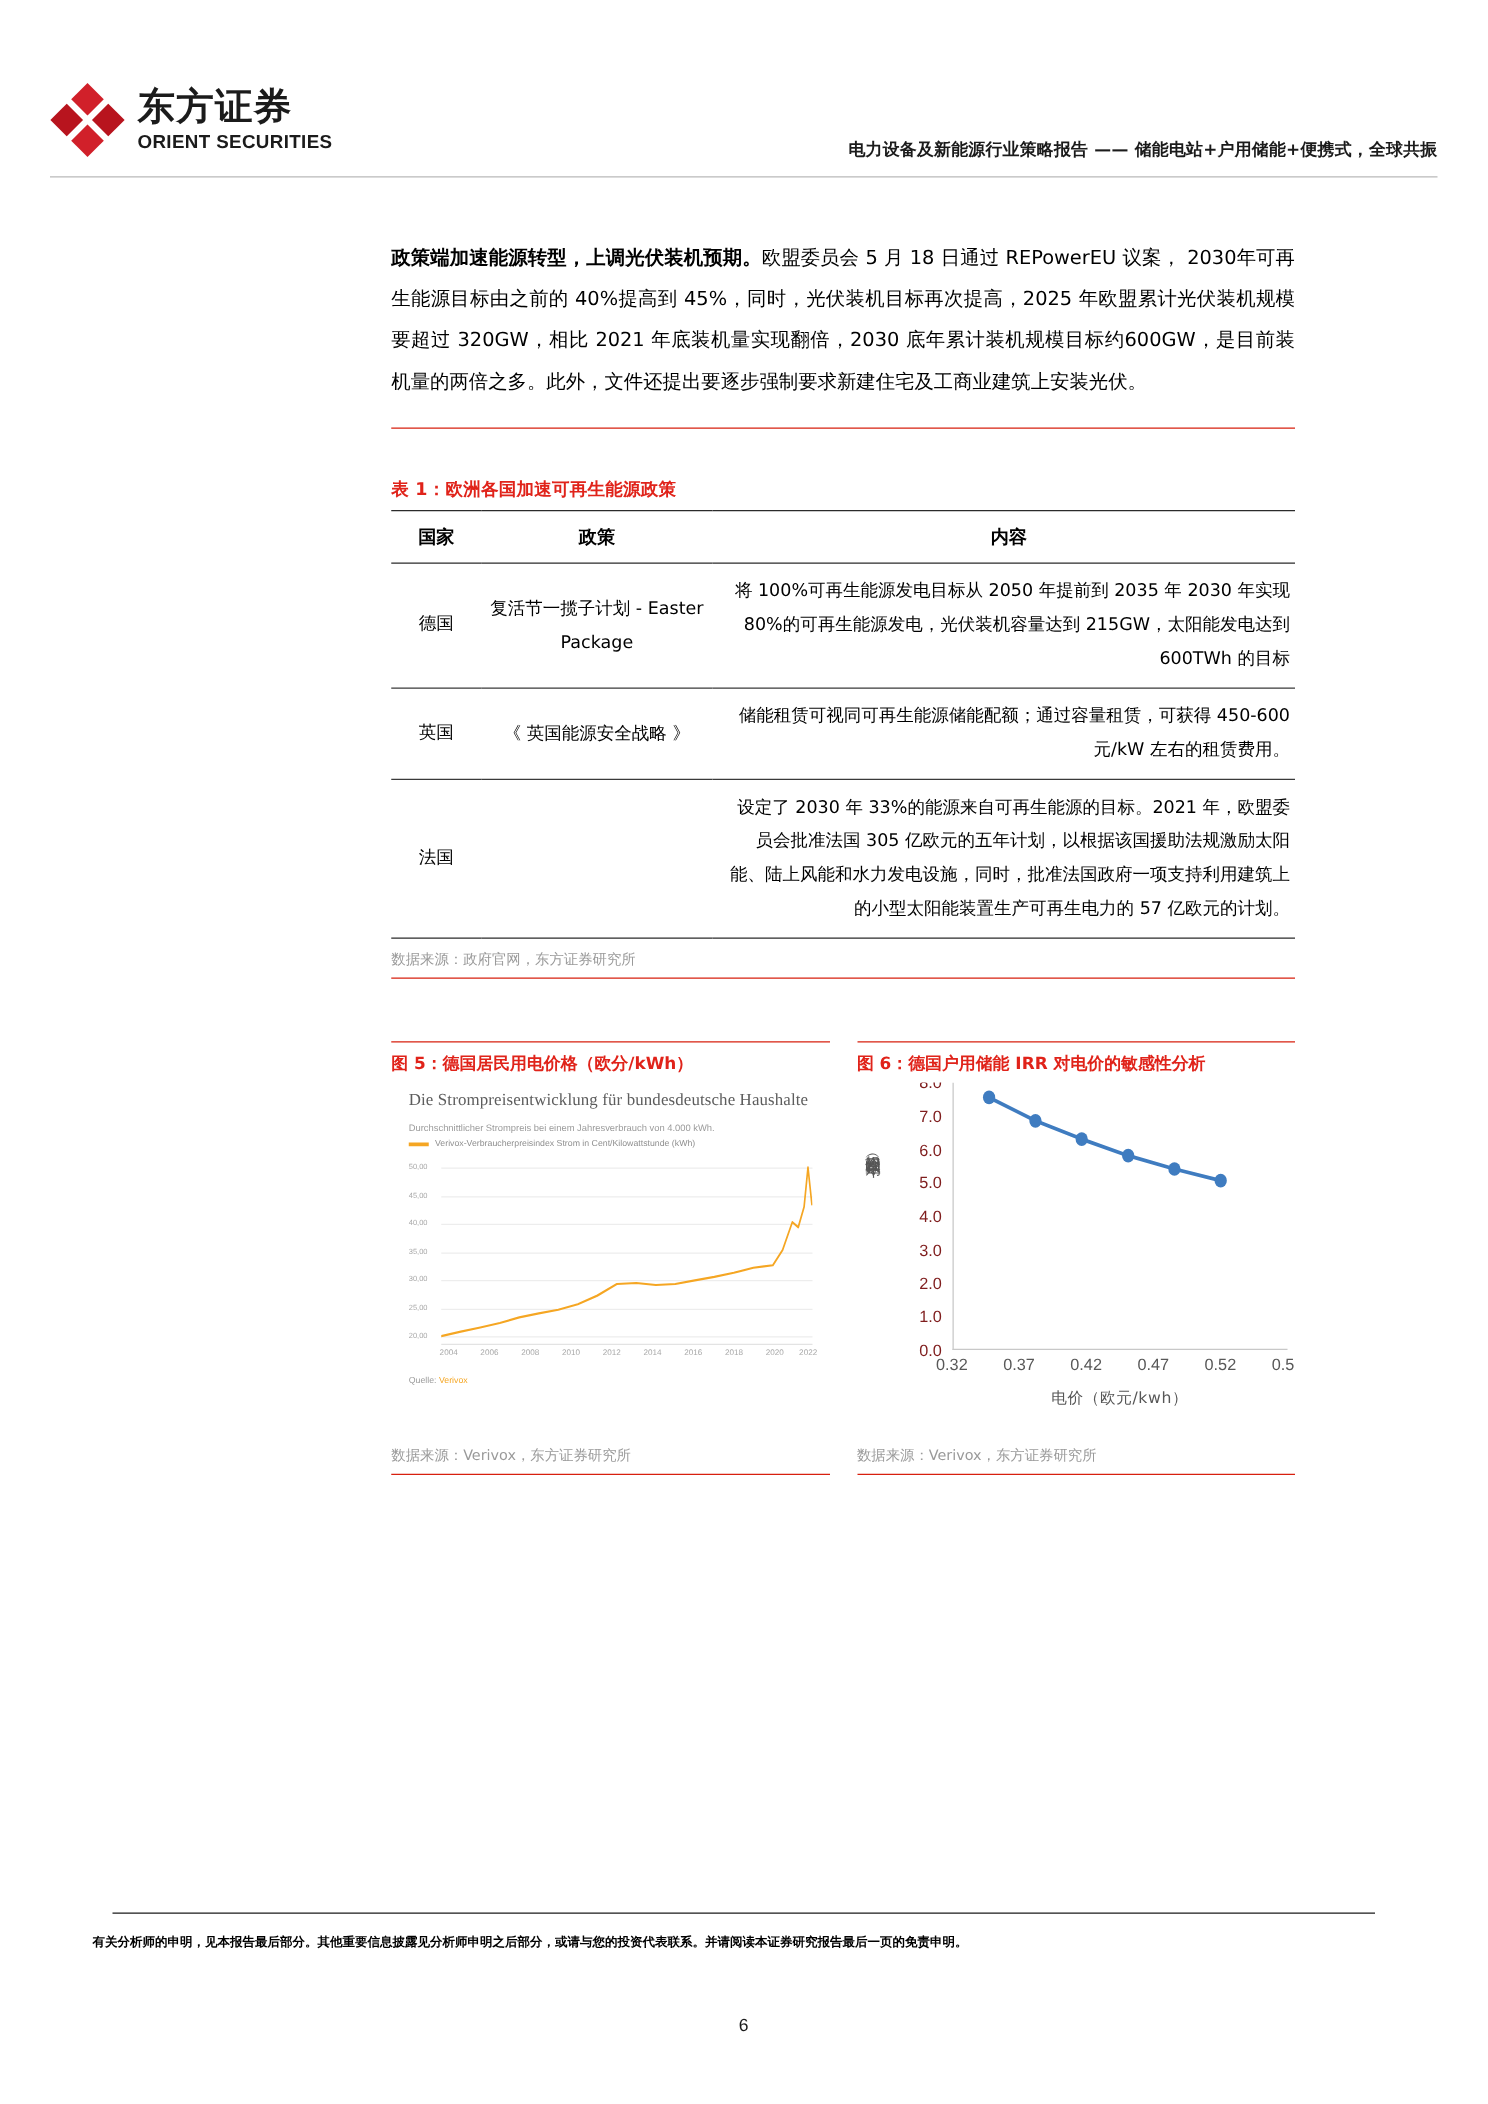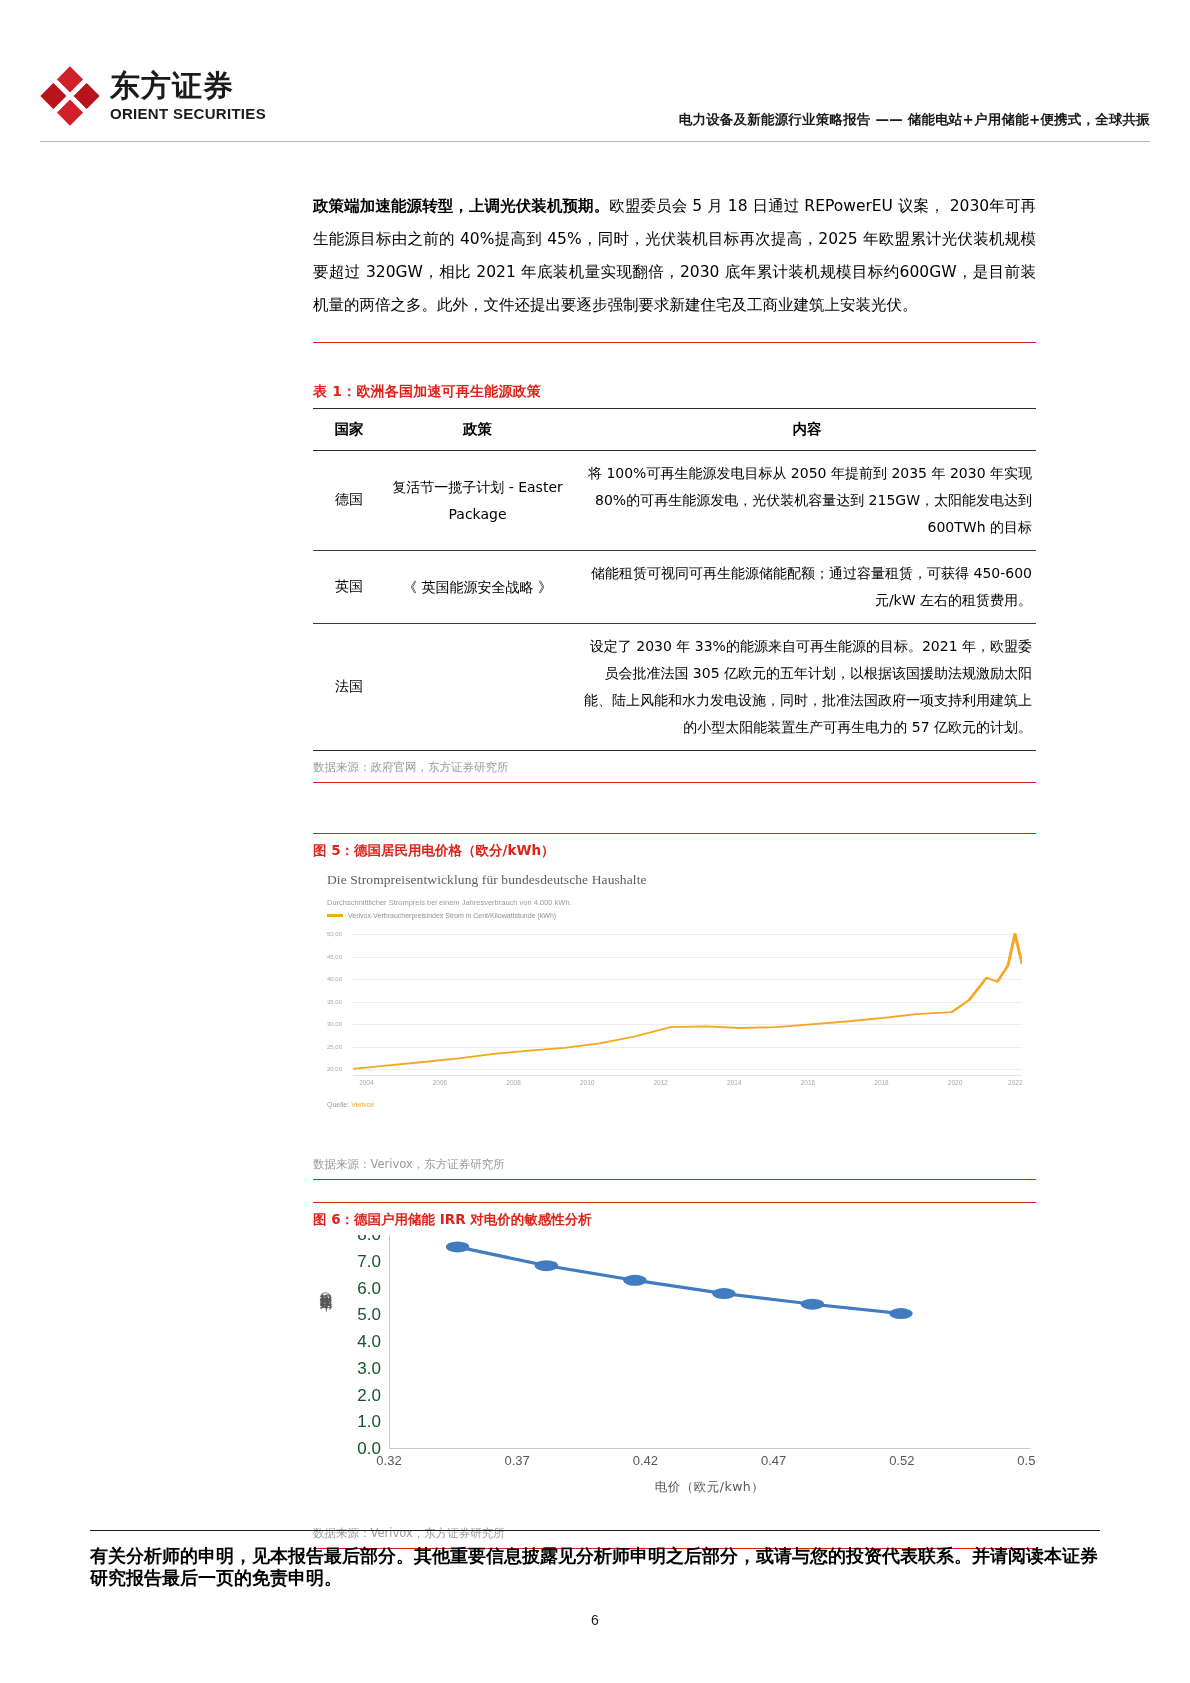--- a/index.html
+++ b/index.html
@@ -102,21 +102,20 @@
     padding: 9px 0 7px 0;
     border-bottom: 1.5px solid #d8200f;
     font-family: "DejaVu Sans", sans-serif;
   }
 
   
   .figures {
     display: flex;
     gap: 22px;
     margin-top: 22px;
-    flex-direction: column;
   }
   .figure {
     flex: 1 1 0;
     min-width: 0;
   }
   .fig-topline { border-top: 1.5px solid #d8200f; }
   .fig-caption {
     color: #e0231a;
     font-weight: bold;
     font-size: 13.5px;
@@ -183,22 +182,22 @@
     left: 4px; top: 48px;
     writing-mode: vertical-rl;
     font-size: 12.5px;
     color: #565656;
     font-family: "DejaVu Sans", sans-serif;
     letter-spacing: 1px;
   }
   .irr-ytick {
     position: absolute;
     right: 0;
-    font-size: 17px;
-    color: #14532d;
+    font-size: 13px;
+    color: #7f1d1d;
     transform: translateY(-50%);
     font-family: "Liberation Sans", sans-serif;
   }
   .irr-yticks { position: absolute; left: 28px; width: 40px; top: 0; height: 214px; }
   .irr-plot {
     position: absolute;
     left: 76px; right: 6px; top: 0; height: 214px;
     border-left: 1.2px solid #c8c8c8;
     border-bottom: 1.2px solid #c8c8c8;
   }
@@ -221,23 +220,23 @@
     font-family: "DejaVu Sans", sans-serif;
     letter-spacing: 0.5px;
   }
 
   
   .footer-rule {
     position: absolute; left: 90px; right: 90px; top: 1530px;
     border-top: 1.5px solid #1b1b1b;
   }
   .footer-note {
-    position: absolute; left: 90px; right: 90px; top: 1545px;
-    font-size: 18px; font-weight: bold; line-height: 22px;
-    font-family: Liberation Serif, serif;
+    position: absolute; left: 74px; right: 90px; top: 1545px;
+    font-size: 10px; font-weight: bold; line-height: 22px;
+    font-family: Liberation Mono, monospace;
     color: #000;
   }
   .page-num {
     position: absolute; left: 0; right: 0; top: 1612px;
     text-align: center; font-size: 14px; color: #1b1b1b;
     font-family: "Liberation Sans", sans-serif;
   }
 </style>
 </head>
 <body>

